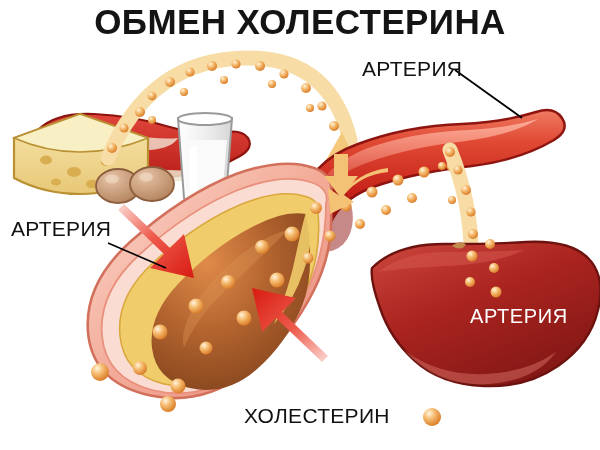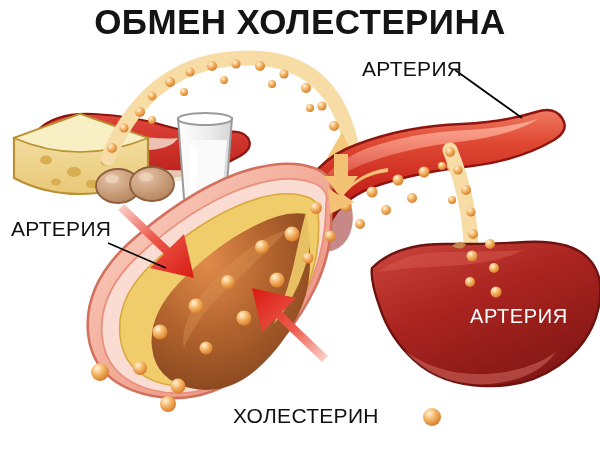--- a/index.html
+++ b/index.html
@@ -10,21 +10,21 @@
 
   .lbl{position:absolute;white-space:nowrap;line-height:1;}
 
   #title{left:0;top:4px;width:600px;text-align:center;
          font-size:35px;font-weight:bold;color:#141414;
          letter-spacing:.4px;}
 
   #lbl-artery{left:362px;top:58px;font-size:21px;color:#111;letter-spacing:.3px;}
   #lbl-plaque{left:11px;top:218px;font-size:21px;color:#111;letter-spacing:.3px;}
   #lbl-liver{left:470px;top:306px;font-size:20px;color:#ffffff;letter-spacing:.6px;}
-  #lbl-chol{left:233px;top:405px;font-size:21px;color:#111;letter-spacing:.3px;}
+  #lbl-chol{left:244px;top:405px;font-size:21px;color:#111;letter-spacing:.3px;}
 </style>
 </head>
 <body>
 
 <div id="stage">
 
   <svg id="art" viewBox="0 0 600 450">
     <defs>
       <radialGradient id="gChol" cx="35%" cy="30%" r="72%">
         <stop offset="0%" stop-color="#fff4de"></stop>

